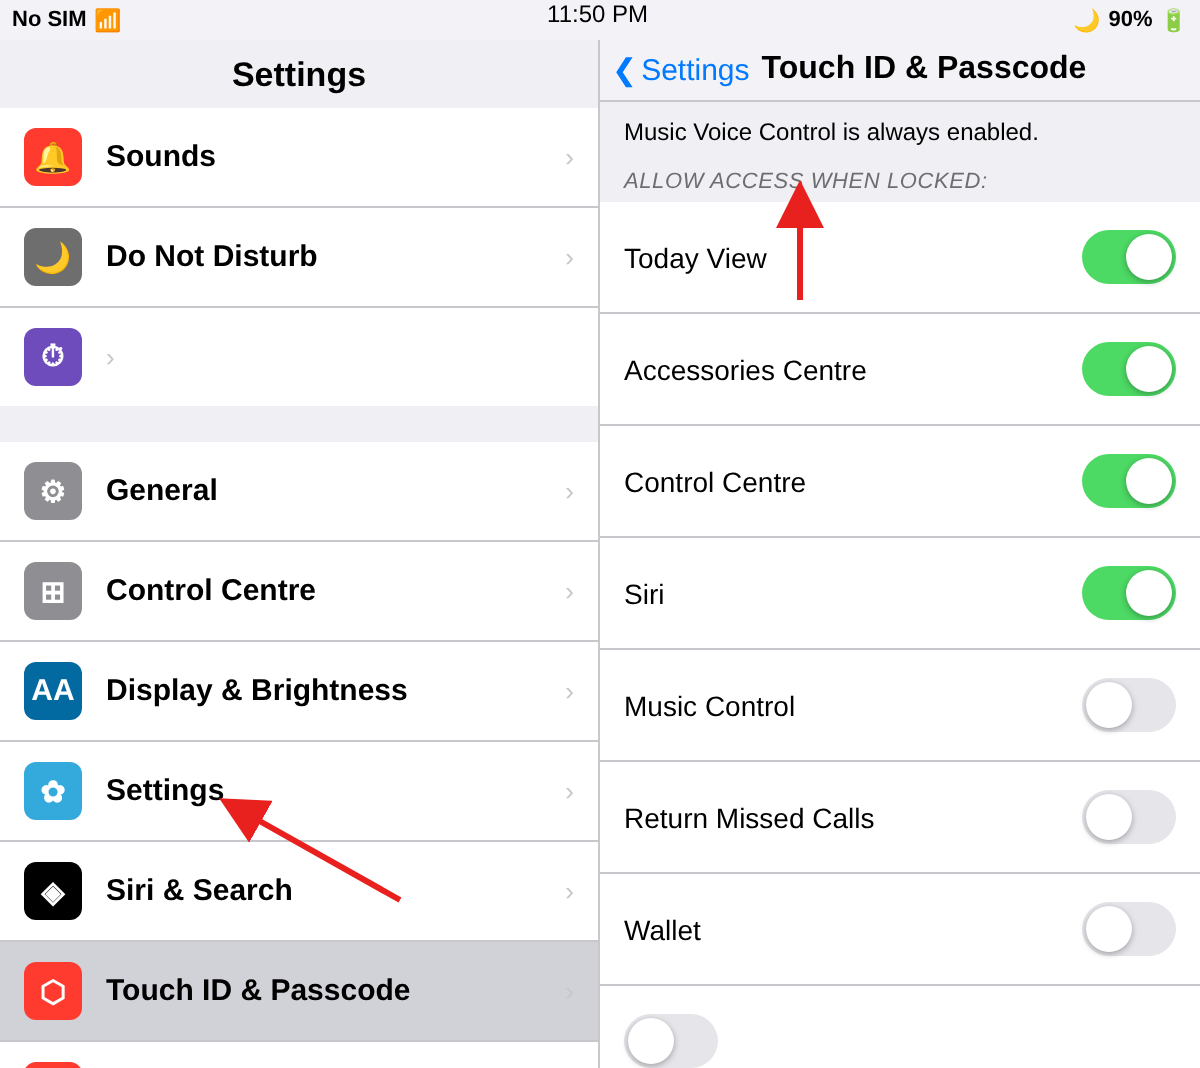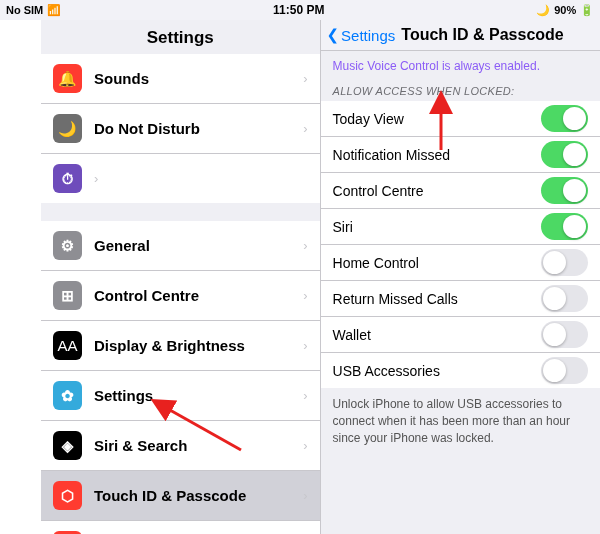--- a/index.html
+++ b/index.html
@@ -1,25 +1,25 @@
 <!DOCTYPE html>
 <html><head>
   <meta charset="utf-8">
   <style>
     * { margin: 0; padding: 0; box-sizing: border-box; }
     body { width: 600px; height: 534px; font-family: -apple-system, 'Helvetica Neue', Arial, sans-serif; overflow: hidden; display: flex; flex-direction: column; }
 
     
     .status-bar {
-      display: flex; justify-content: space-between; align-items: center;
+      display: flex; justify-content: space-between; 
       height: 20px; background: #f2f2f7; font-size: 11px; font-weight: 600;
       padding: 0 6px;
     }
     .status-left, .status-right { display: flex; align-items: center; gap: 4px; }
-    .status-center { font-size: 12px; font-weight: 700; }
+    .status-center { font-size: 12px; font-weight: 400; }
 
     
     .left-panel { width: 300px; background: #efeff4; display: flex; flex-direction: column; border-right: 1px solid #c8c7cc; overflow: hidden; }
     .left-title { text-align: center; font-size: 17px; font-weight: 700; padding: 8px 0 6px; background: #efeff4; }
     .settings-list { flex: 1; overflow-y: auto; }
     .settings-section { background: white; margin-bottom: 0; }
     .settings-section + .settings-section { margin-top: 18px; }
     .settings-row {
       display: flex; align-items: center; padding: 10px 12px;
       border-bottom: 0.5px solid #c8c7cc; background: white; cursor: pointer;
@@ -32,44 +32,44 @@
     .row-label { flex: 1; font-size: 15px; color: #000; font-weight: bold; }
     .row-arrow { color: #c7c7cc; font-size: 13px; }
     .row-highlight { background: #d1d1d8; }
 
     
     .right-panel { width: 300px; background: #efeff4; display: flex; flex-direction: column; overflow: hidden; }
     .right-header { display: flex; align-items: center; background: #f2f2f7; border-bottom: 0.5px solid #c8c7cc; padding: 6px 10px 6px 6px; }
     .back-btn { color: #007aff; font-size: 15px; display: flex; align-items: center; gap: 2px; cursor: pointer; }
     .right-title { font-size: 16px; font-weight: 700; margin-left: 6px; }
     .right-content { flex: 1; overflow-y: auto; }
-    .info-text { font-size: 12px; color: #8b5cf6; padding: 8px 12px 4px; }
+    .info-text { font-size: 12px; color: #000000; padding: 8px 12px 4px; }
     .section-header { font-size: 11px; color: #6d6d72; padding: 8px 12px 4px; text-transform: uppercase; letter-spacing: 0.3px; font-style: italic; }
     .toggle-row {
-      display: flex; align-items: center; padding: 4px 12px;
+      display: flex; align-items: center; padding: 14px 12px;
       border-bottom: 0.5px solid #c8c7cc; background: white; cursor: pointer;
     }
     .toggle-row:last-child { border-bottom: none; }
     .toggle-label { flex: 1; font-size: 14px; color: #000; }
     
     .toggle { width: 47px; height: 27px; border-radius: 14px; position: relative; flex-shrink: 0; }
     .toggle.on { background: #4cd964; }
     .toggle.off { background: #e5e5ea; }
     .toggle-thumb {
       position: absolute; width: 23px; height: 23px; border-radius: 50%;
       background: white; top: 2px; box-shadow: 0 1px 3px rgba(0,0,0,0.3);
       transition: left 0.1s;
     }
     .toggle.on .toggle-thumb { left: 22px; }
     .toggle.off .toggle-thumb { left: 2px; }
     .note-box { background: #efeff4; padding: 8px 12px; font-size: 12px; color: #555; line-height: 1.4; }
     .section-group { background: white; margin-bottom: 0; }
 
     
-    .panels-wrapper { position: relative; display: flex; flex: 1; overflow: hidden; margin-left: 41px; }
+    .panels-wrapper { position: relative; display: flex; flex: 1; overflow: hidden; }
 
     svg.annotation { position: absolute; pointer-events: none; z-index: 10; }
   </style>
 </head>
 <body>
 
 <div class="status-bar">
   <div class="status-left">
     <span>No SIM</span>
     <span>📶</span>
@@ -108,21 +108,21 @@
             <span class="row-icon" style="background: rgb(142, 142, 147); color: white; font-size: 15px; font-weight: 700;">⚙</span>
             <span class="row-label">General</span>
             <span class="row-arrow">›</span>
           </div>
           <div class="settings-row">
             <span class="row-icon" style="background: rgb(142, 142, 147); color: white; font-size: 15px; font-weight: 700;">⊞</span>
             <span class="row-label">Control Centre</span>
             <span class="row-arrow">›</span>
           </div>
           <div class="settings-row">
-            <span class="row-icon" style="background: #000000; color: white; font-size: 15px; font-weight: 400;">AA</span>
+            <span class="row-icon" style="background: #0369a1; color: white; font-size: 15px; font-weight: 700;">AA</span>
             <span class="row-label">Display &amp; Brightness</span>
             <span class="row-arrow">›</span>
           </div>
           <div class="settings-row">
             <span class="row-icon" style="background: rgb(52, 170, 220); color: white; font-size: 15px; font-weight: 700;">✿</span>
             <span class="row-label">Settings</span>
             <span class="row-arrow">›</span>
           </div>
           <div class="settings-row">
             <span class="row-icon" style="background: rgb(0, 0, 0); color: white; font-size: 15px; font-weight: 700;">◈</span>
@@ -153,57 +153,56 @@
         <p class="info-text">Music Voice Control is always enabled.</p>
         <div class="section-header">ALLOW ACCESS WHEN LOCKED:</div>
         <div class="section-group">
           <div class="toggle-row">
             <span class="toggle-label">Today View</span>
             <div class="toggle on">
               <div class="toggle-thumb"></div>
             </div>
           </div>
           <div class="toggle-row">
-            <span class="toggle-label">Notification Missed</span>
+            <span class="toggle-label">Accessories Centre</span>
             <div class="toggle on">
               <div class="toggle-thumb"></div>
             </div>
           </div>
           <div class="toggle-row">
             <span class="toggle-label">Control Centre</span>
             <div class="toggle on">
               <div class="toggle-thumb"></div>
             </div>
           </div>
           <div class="toggle-row">
             <span class="toggle-label">Siri</span>
             <div class="toggle on">
               <div class="toggle-thumb"></div>
             </div>
           </div>
           <div class="toggle-row">
-            <span class="toggle-label">Home Control</span>
+            <span class="toggle-label">Music Control</span>
             <div class="toggle off">
               <div class="toggle-thumb"></div>
             </div>
           </div>
           <div class="toggle-row">
             <span class="toggle-label">Return Missed Calls</span>
             <div class="toggle off">
               <div class="toggle-thumb"></div>
             </div>
           </div>
           <div class="toggle-row">
             <span class="toggle-label">Wallet</span>
             <div class="toggle off">
               <div class="toggle-thumb"></div>
             </div>
           </div>
           <div class="toggle-row">
-            <span class="toggle-label">USB Accessories</span>
             <div class="toggle off">
               <div class="toggle-thumb"></div>
             </div>
           </div>
         </div>
         <div class="note-box">Unlock iPhone to allow USB accessories to connect when it has been more than an hour since your iPhone was locked.</div>
       </div>
   </div>
 
   <svg class="annotation" width="300" height="534" style="left:300px;top:0;">

